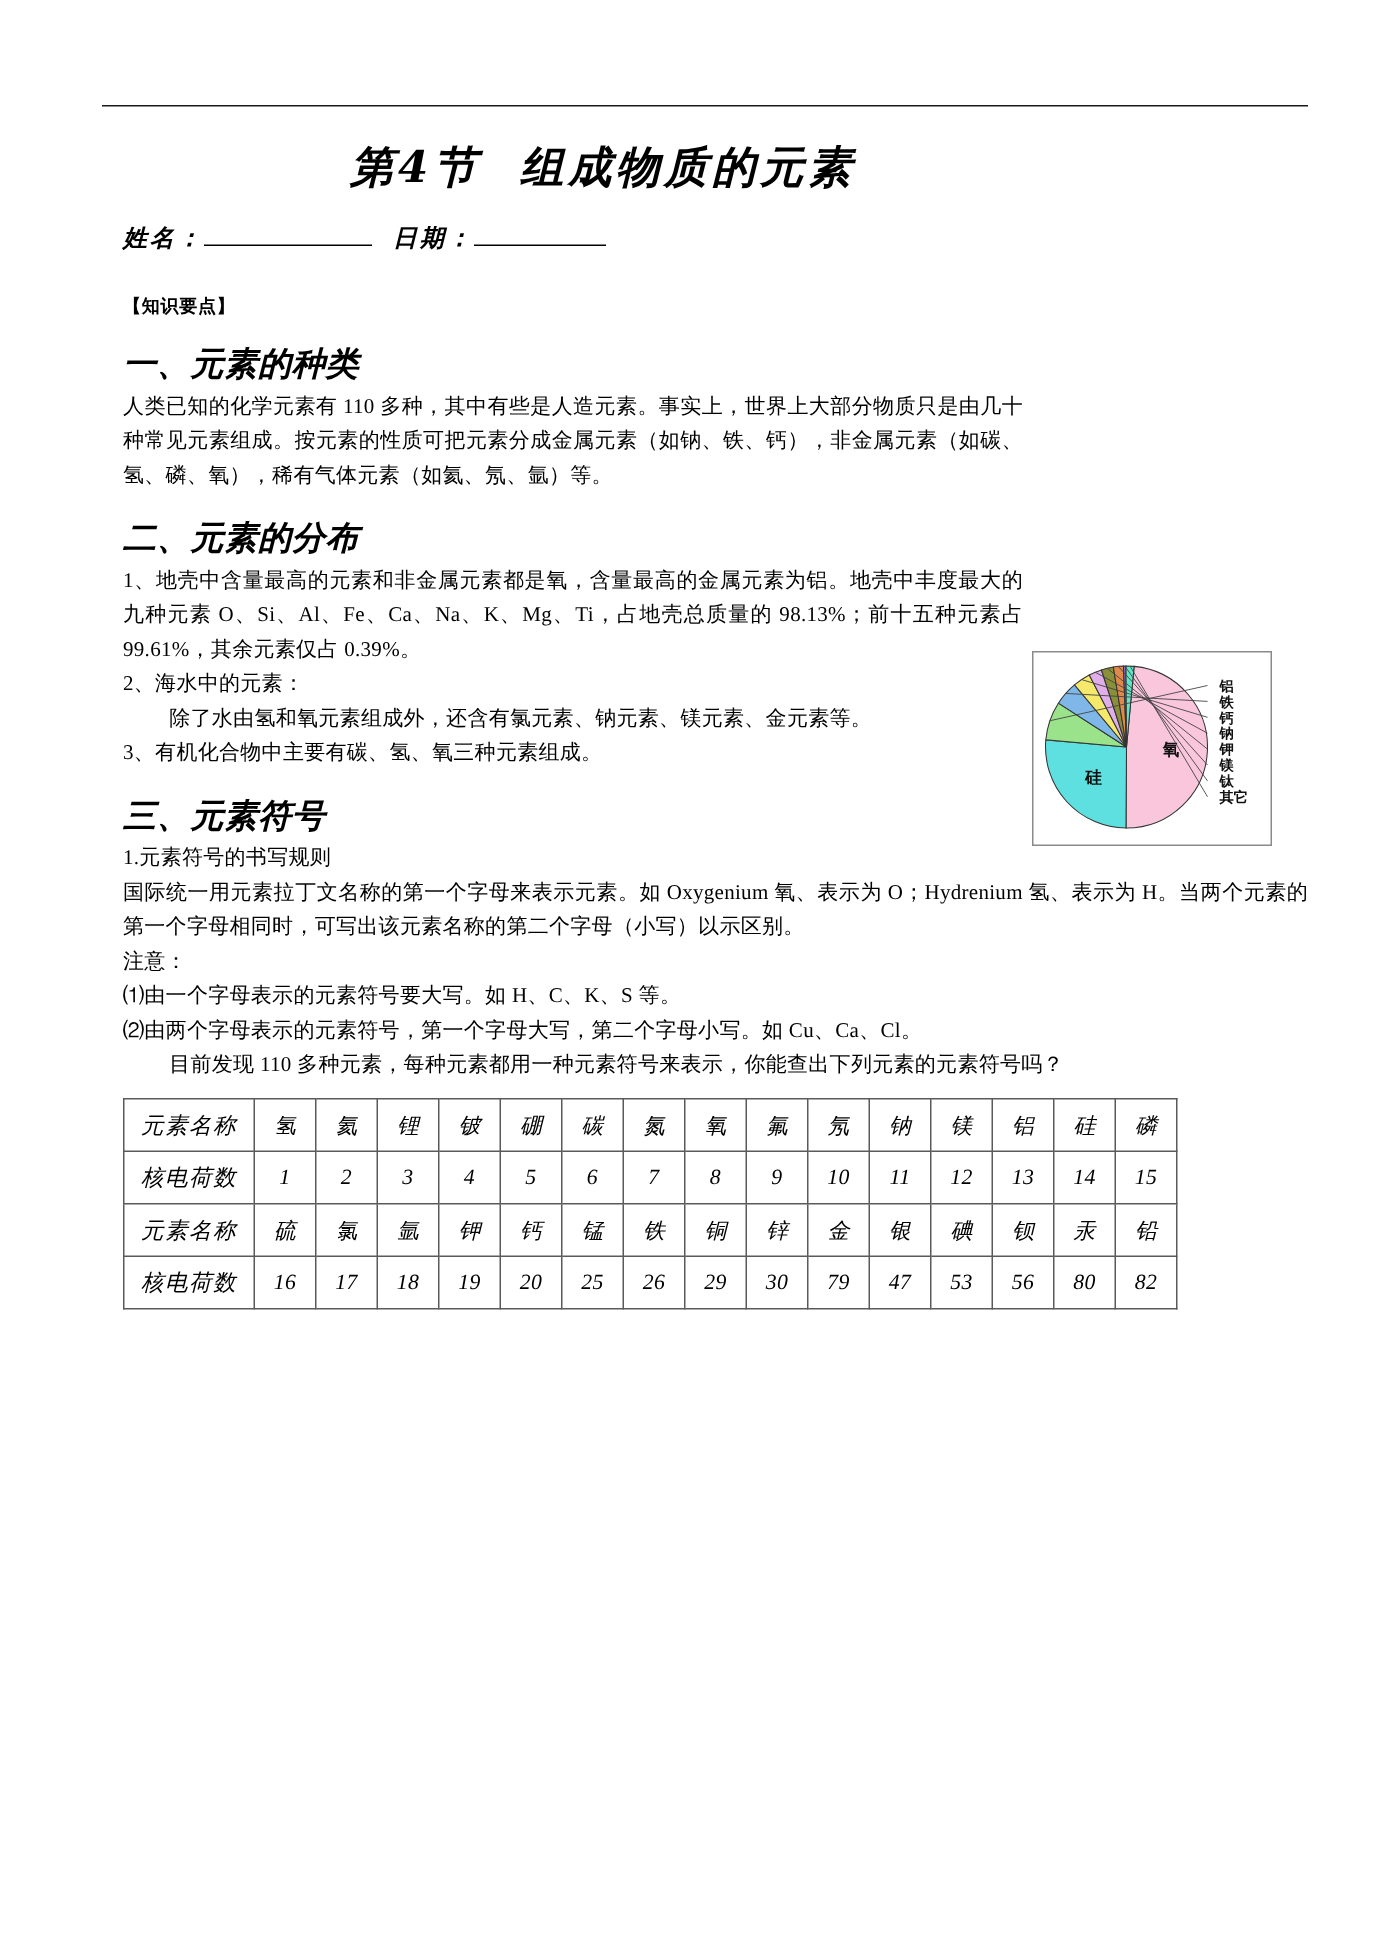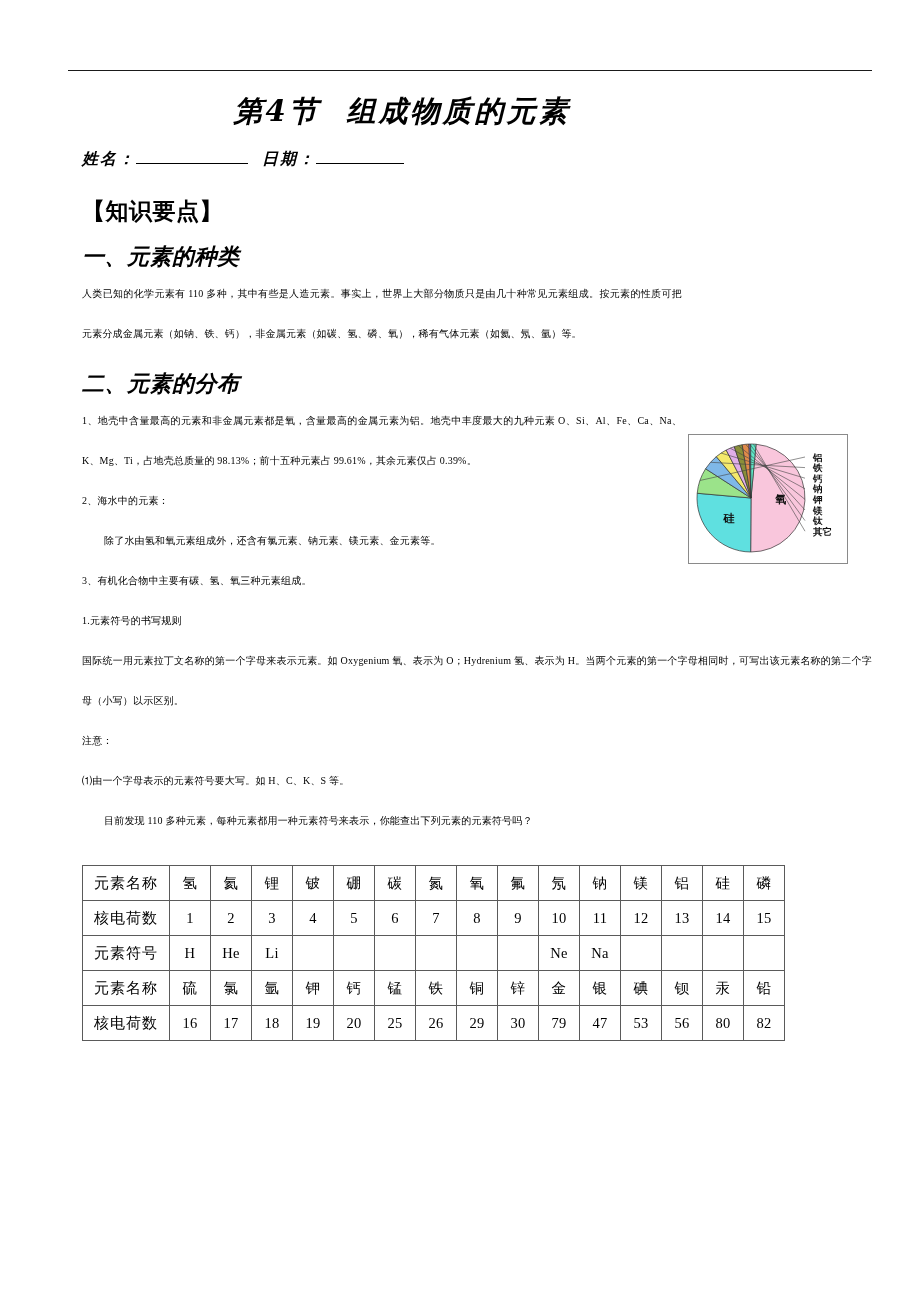--- a/index.html
+++ b/index.html
@@ -67,37 +67,37 @@
     vertical-align: baseline;
   }
   .bl-long { width: 112px; }
   .bl-short { width: 88px; }
   .nd-gap { display: inline-block; width: 14px; }
 
   
   h2.section-main {
     font-family: "DejaVu Sans", "Liberation Sans", sans-serif;
     font-weight: bold;
-    font-size: 23px;
+    font-size: 12px;
     margin: 26px 0 4px 0;
     letter-spacing: 0.5px;
   }
   h3.section-sub {
     font-family: "DejaVu Sans", "Liberation Sans", sans-serif;
     font-weight: bold;
     font-size: 22px;
     margin: 15px 0 2px 0;
     letter-spacing: 0.5px;
     font-style: italic;
   }
 
   
   p.body-text {
-    font-size: 10px;
-    line-height: 40px;
+    font-size: 14px;
+    line-height: 23px;
     margin: 0;
     text-align: justify;
     letter-spacing: 0.2px;
   }
   p.body-text.indent { text-indent: 2.2em; }
   p.narrow { width: 600px; }
   .tight { line-height: 30px; }
 
   
   .figure-box {
@@ -108,24 +108,25 @@
     height: 130px;
     border: 1px solid #8a8a8a;
     background: #fff;
     box-sizing: border-box;
   }
   .figure-box svg { display: block; }
 
   
   table.elem-table {
     border-collapse: collapse;
-    margin-top: 24px;
+    margin-top: 10px;
     table-layout: fixed;
     width: 654px;
     font-size: 14.5px;
+    font-style: italic;
   }
   table.elem-table td {
     border: 1px solid #5a5a5a;
     height: 34px;
     text-align: center;
     vertical-align: middle;
     padding: 0 1px;
     font-family: "Liberation Serif", "DejaVu Serif", serif;
     letter-spacing: 0.3px;
   }
@@ -157,24 +158,26 @@
 
     <h3 class="section-sub">一、元素的种类</h3>
     <p class="body-text narrow">人类已知的化学元素有 110 多种，其中有些是人造元素。事实上，世界上大部分物质只是由几十种常见元素组成。按元素的性质可把元素分成金属元素（如钠、铁、钙），非金属元素（如碳、氢、磷、氧），稀有气体元素（如氦、氖、氩）等。</p>
 
     <h3 class="section-sub">二、元素的分布</h3>
     <p class="body-text narrow">1、地壳中含量最高的元素和非金属元素都是氧，含量最高的金属元素为铝。地壳中丰度最大的九种元素 O、Si、Al、Fe、Ca、Na、K、Mg、Ti，占地壳总质量的 98.13%；前十五种元素占 99.61%，其余元素仅占 0.39%。</p>
     <p class="body-text narrow">2、海水中的元素：</p>
     <p class="body-text narrow indent">除了水由氢和氧元素组成外，还含有氯元素、钠元素、镁元素、金元素等。</p>
     <p class="body-text narrow">3、有机化合物中主要有碳、氢、氧三种元素组成。</p>
 
+    <h3 class="section-sub">三、元素符号</h3>
     <p class="body-text tight">1.元素符号的书写规则</p>
     <p class="body-text">国际统一用元素拉丁文名称的第一个字母来表示元素。如 Oxygenium 氧、表示为 O；Hydrenium 氢、表示为 H。当两个元素的第一个字母相同时，可写出该元素名称的第二个字母（小写）以示区别。</p>
     <p class="body-text tight">注意：</p>
     <p class="body-text tight">⑴由一个字母表示的元素符号要大写。如 H、C、K、S 等。</p>
+    <p class="body-text">⑵由两个字母表示的元素符号，第一个字母大写，第二个字母小写。如 Cu、Ca、Cl。</p>
     <p class="body-text indent">目前发现 110 多种元素，每种元素都用一种元素符号来表示，你能查出下列元素的元素符号吗？</p>
 
     <table class="elem-table">
       <tbody>
         <tr>
           <td class="rowhead">元素名称</td>
           <td class="cell">氢</td>
           <td class="cell">氦</td>
           <td class="cell">锂</td>
           <td class="cell">铍</td>
@@ -200,38 +203,20 @@
           <td class="cell">6</td>
           <td class="cell">7</td>
           <td class="cell">8</td>
           <td class="cell">9</td>
           <td class="cell">10</td>
           <td class="cell">11</td>
           <td class="cell">12</td>
           <td class="cell">13</td>
           <td class="cell">14</td>
           <td class="cell">15</td>
-        </tr>
-        <tr>
-          <td class="rowhead">元素符号</td>
-          <td class="cell">H</td>
-          <td class="cell">He</td>
-          <td class="cell">Li</td>
-          <td class="cell"></td>
-          <td class="cell"></td>
-          <td class="cell"></td>
-          <td class="cell"></td>
-          <td class="cell"></td>
-          <td class="cell"></td>
-          <td class="cell">Ne</td>
-          <td class="cell">Na</td>
-          <td class="cell"></td>
-          <td class="cell"></td>
-          <td class="cell"></td>
-          <td class="cell"></td>
         </tr>
         <tr>
           <td class="rowhead">元素名称</td>
           <td class="cell">硫</td>
           <td class="cell">氯</td>
           <td class="cell">氩</td>
           <td class="cell">钾</td>
           <td class="cell">钙</td>
           <td class="cell">锰</td>
           <td class="cell">铁</td>

